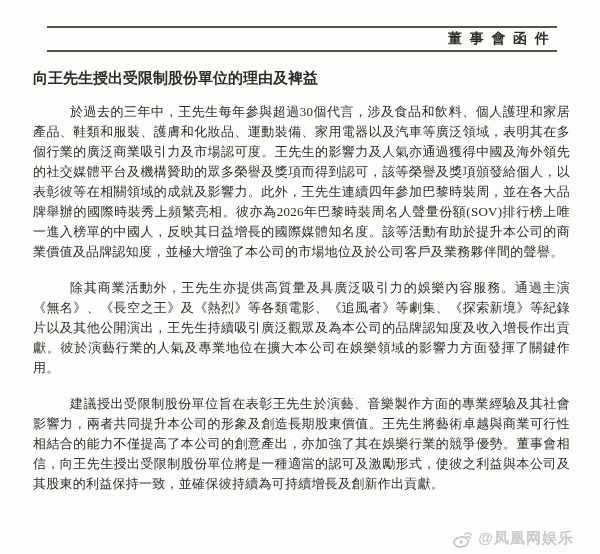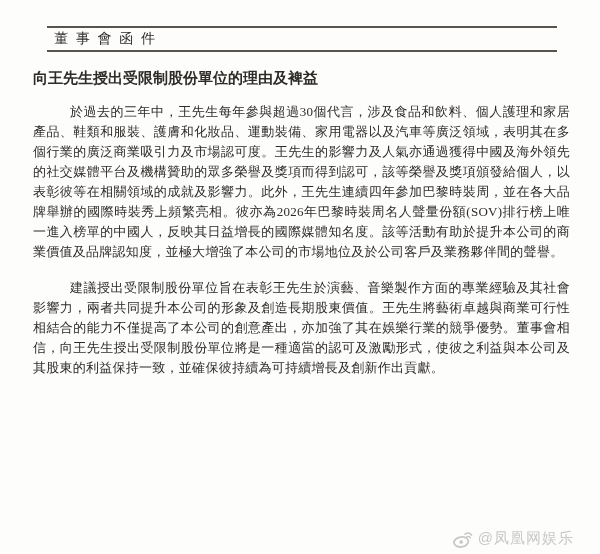--- a/index.html
+++ b/index.html
@@ -23,23 +23,23 @@
     overflow: hidden;
   }
   .doc-header {
     width: 510px;
     margin: 0 auto;
     border-top: 2px solid #57534e;
     border-bottom: 2px solid #57534e;
     padding: 3px 0 4px 0;
   }
   .doc-title {
-    text-align: left;
+    text-align: right;
     font-size: 14px;
-    font-weight: normal;
+    font-weight: bold;
     letter-spacing: 0.55em;
     padding-left: 0.55em; 
     line-height: 15px;
     white-space: nowrap;
   }
   .section-heading {
     margin-top: 18px;
     font-size: 15px;
     font-weight: bold;
     line-height: 16px;
@@ -54,21 +54,21 @@
   }
   .watermark {
     position: absolute;
     right: 26px;
     bottom: 6px;
     display: flex;
     align-items: center;
     gap: 4px;
     color: #c8c8c8;
     font-size: 15px;
-    font-weight: normal;
+    font-weight: bold;
     font-family: "Liberation Sans", "DejaVu Sans", sans-serif;
     letter-spacing: 1px;
     user-select: none;
   }
   .watermark svg {
     display: block;
     transform: rotate(-8deg);
   }
 </style>
 </head>
@@ -77,20 +77,21 @@
 <div class="doc">
 
   <div class="doc-header">
     <div class="doc-title">董事會函件</div>
   </div>
 
   <div class="section-heading">向王先生授出受限制股份單位的理由及裨益</div>
 
   <div class="body-text">
     <p>於過去的三年中，王先生每年參與超過30個代言，涉及食品和飲料、個人護理和家居產品、鞋類和服裝、護膚和化妝品、運動裝備、家用電器以及汽車等廣泛領域，表明其在多個行業的廣泛商業吸引力及市場認可度。王先生的影響力及人氣亦通過獲得中國及海外領先的社交媒體平台及機構贊助的眾多榮譽及獎項而得到認可，該等榮譽及獎項頒發給個人，以表彰彼等在相關領域的成就及影響力。此外，王先生連續四年參加巴黎時裝周，並在各大品牌舉辦的國際時裝秀上頻繁亮相。彼亦為2026年巴黎時裝周名人聲量份額(SOV)排行榜上唯一進入榜單的中國人，反映其日益增長的國際媒體知名度。該等活動有助於提升本公司的商業價值及品牌認知度，並極大增強了本公司的市場地位及於公司客戶及業務夥伴間的聲譽。</p>
+    <p>除其商業活動外，王先生亦提供高質量及具廣泛吸引力的娛樂內容服務。通過主演《無名》、《長空之王》及《熱烈》等各類電影、《追風者》等劇集、《探索新境》等紀錄片以及其他公開演出，王先生持續吸引廣泛觀眾及為本公司的品牌認知度及收入增長作出貢獻。彼於演藝行業的人氣及專業地位在擴大本公司在娛樂領域的影響力方面發揮了關鍵作用。</p>
     <p>建議授出受限制股份單位旨在表彰王先生於演藝、音樂製作方面的專業經驗及其社會影響力，兩者共同提升本公司的形象及創造長期股東價值。王先生將藝術卓越與商業可行性相結合的能力不僅提高了本公司的創意產出，亦加強了其在娛樂行業的競爭優勢。董事會相信，向王先生授出受限制股份單位將是一種適當的認可及激勵形式，使彼之利益與本公司及其股東的利益保持一致，並確保彼持續為可持續增長及創新作出貢獻。</p>
   </div>
 
   <div class="watermark">
     <span>
       <svg width="22" height="18" viewBox="0 0 24 20" fill="none">
         <ellipse cx="9.5" cy="13" rx="8" ry="5.5" stroke="#c8c8c8" stroke-width="2"></ellipse>
         <circle cx="9.5" cy="13" r="2" fill="#c8c8c8"></circle>
         <path d="M15 5 q4.5 -2.5 7 2" stroke="#c8c8c8" stroke-width="1.8" fill="none" stroke-linecap="round"></path>
         <path d="M16 8.5 q2.8 -1.3 4.3 1.2" stroke="#c8c8c8" stroke-width="1.6" fill="none" stroke-linecap="round"></path>

